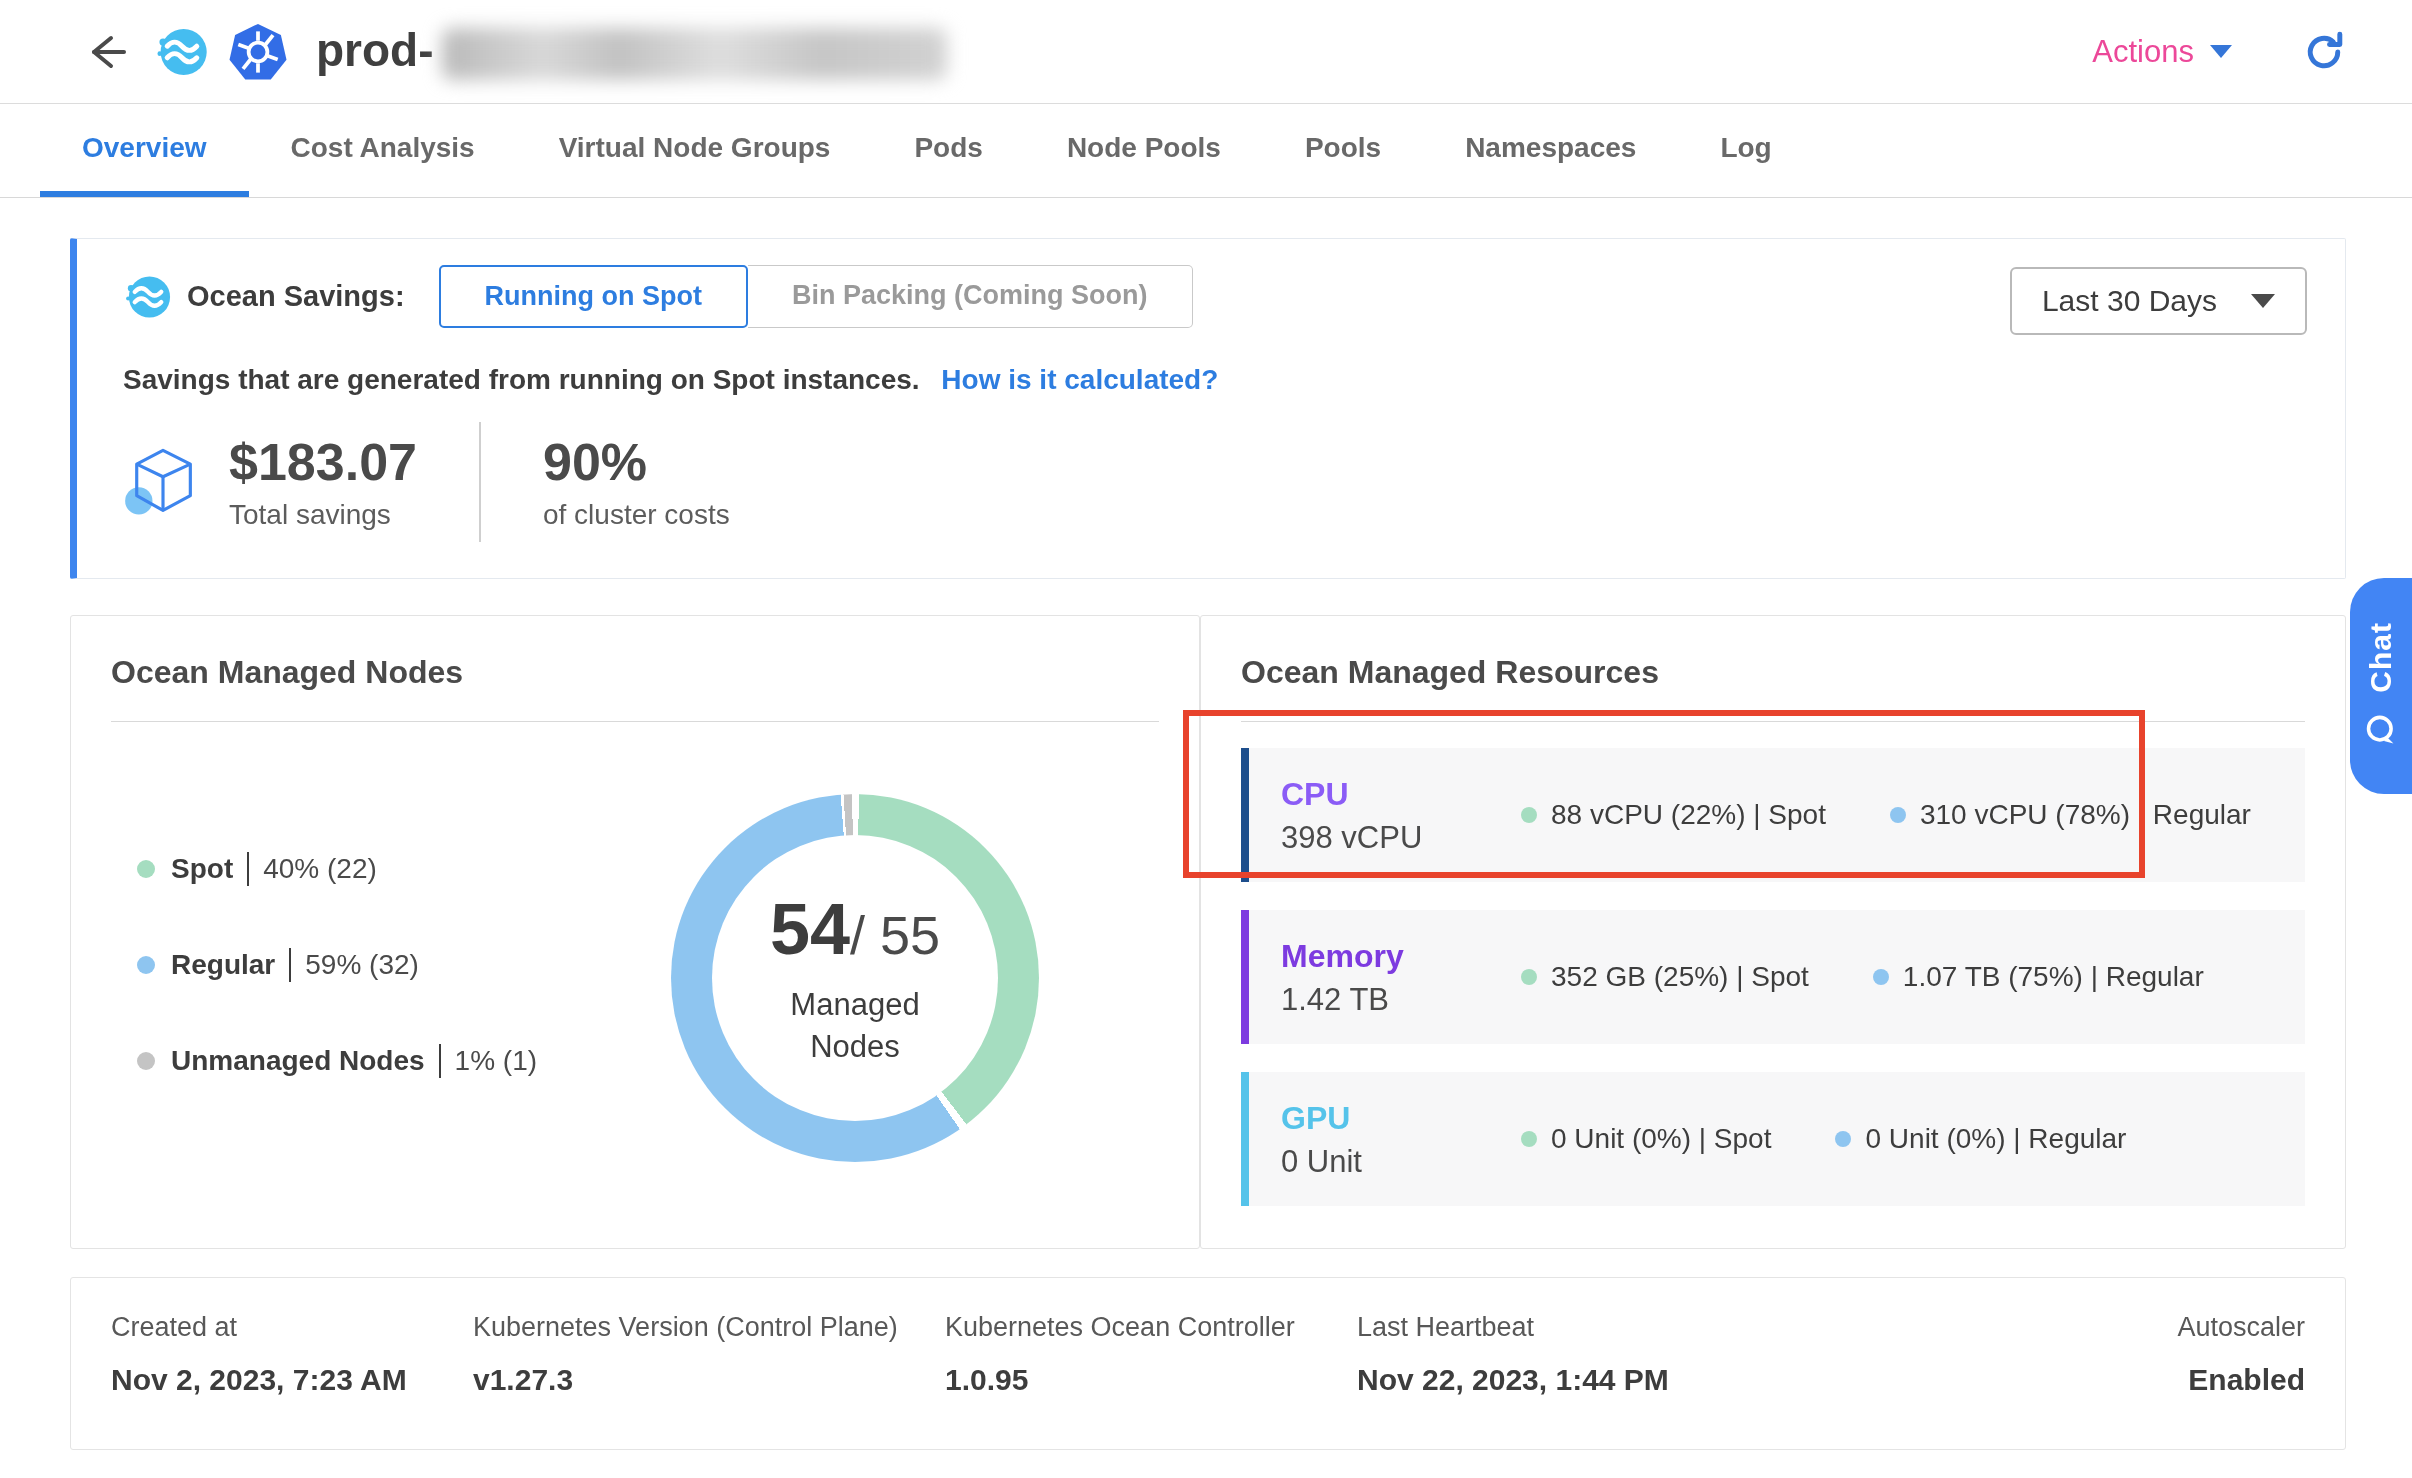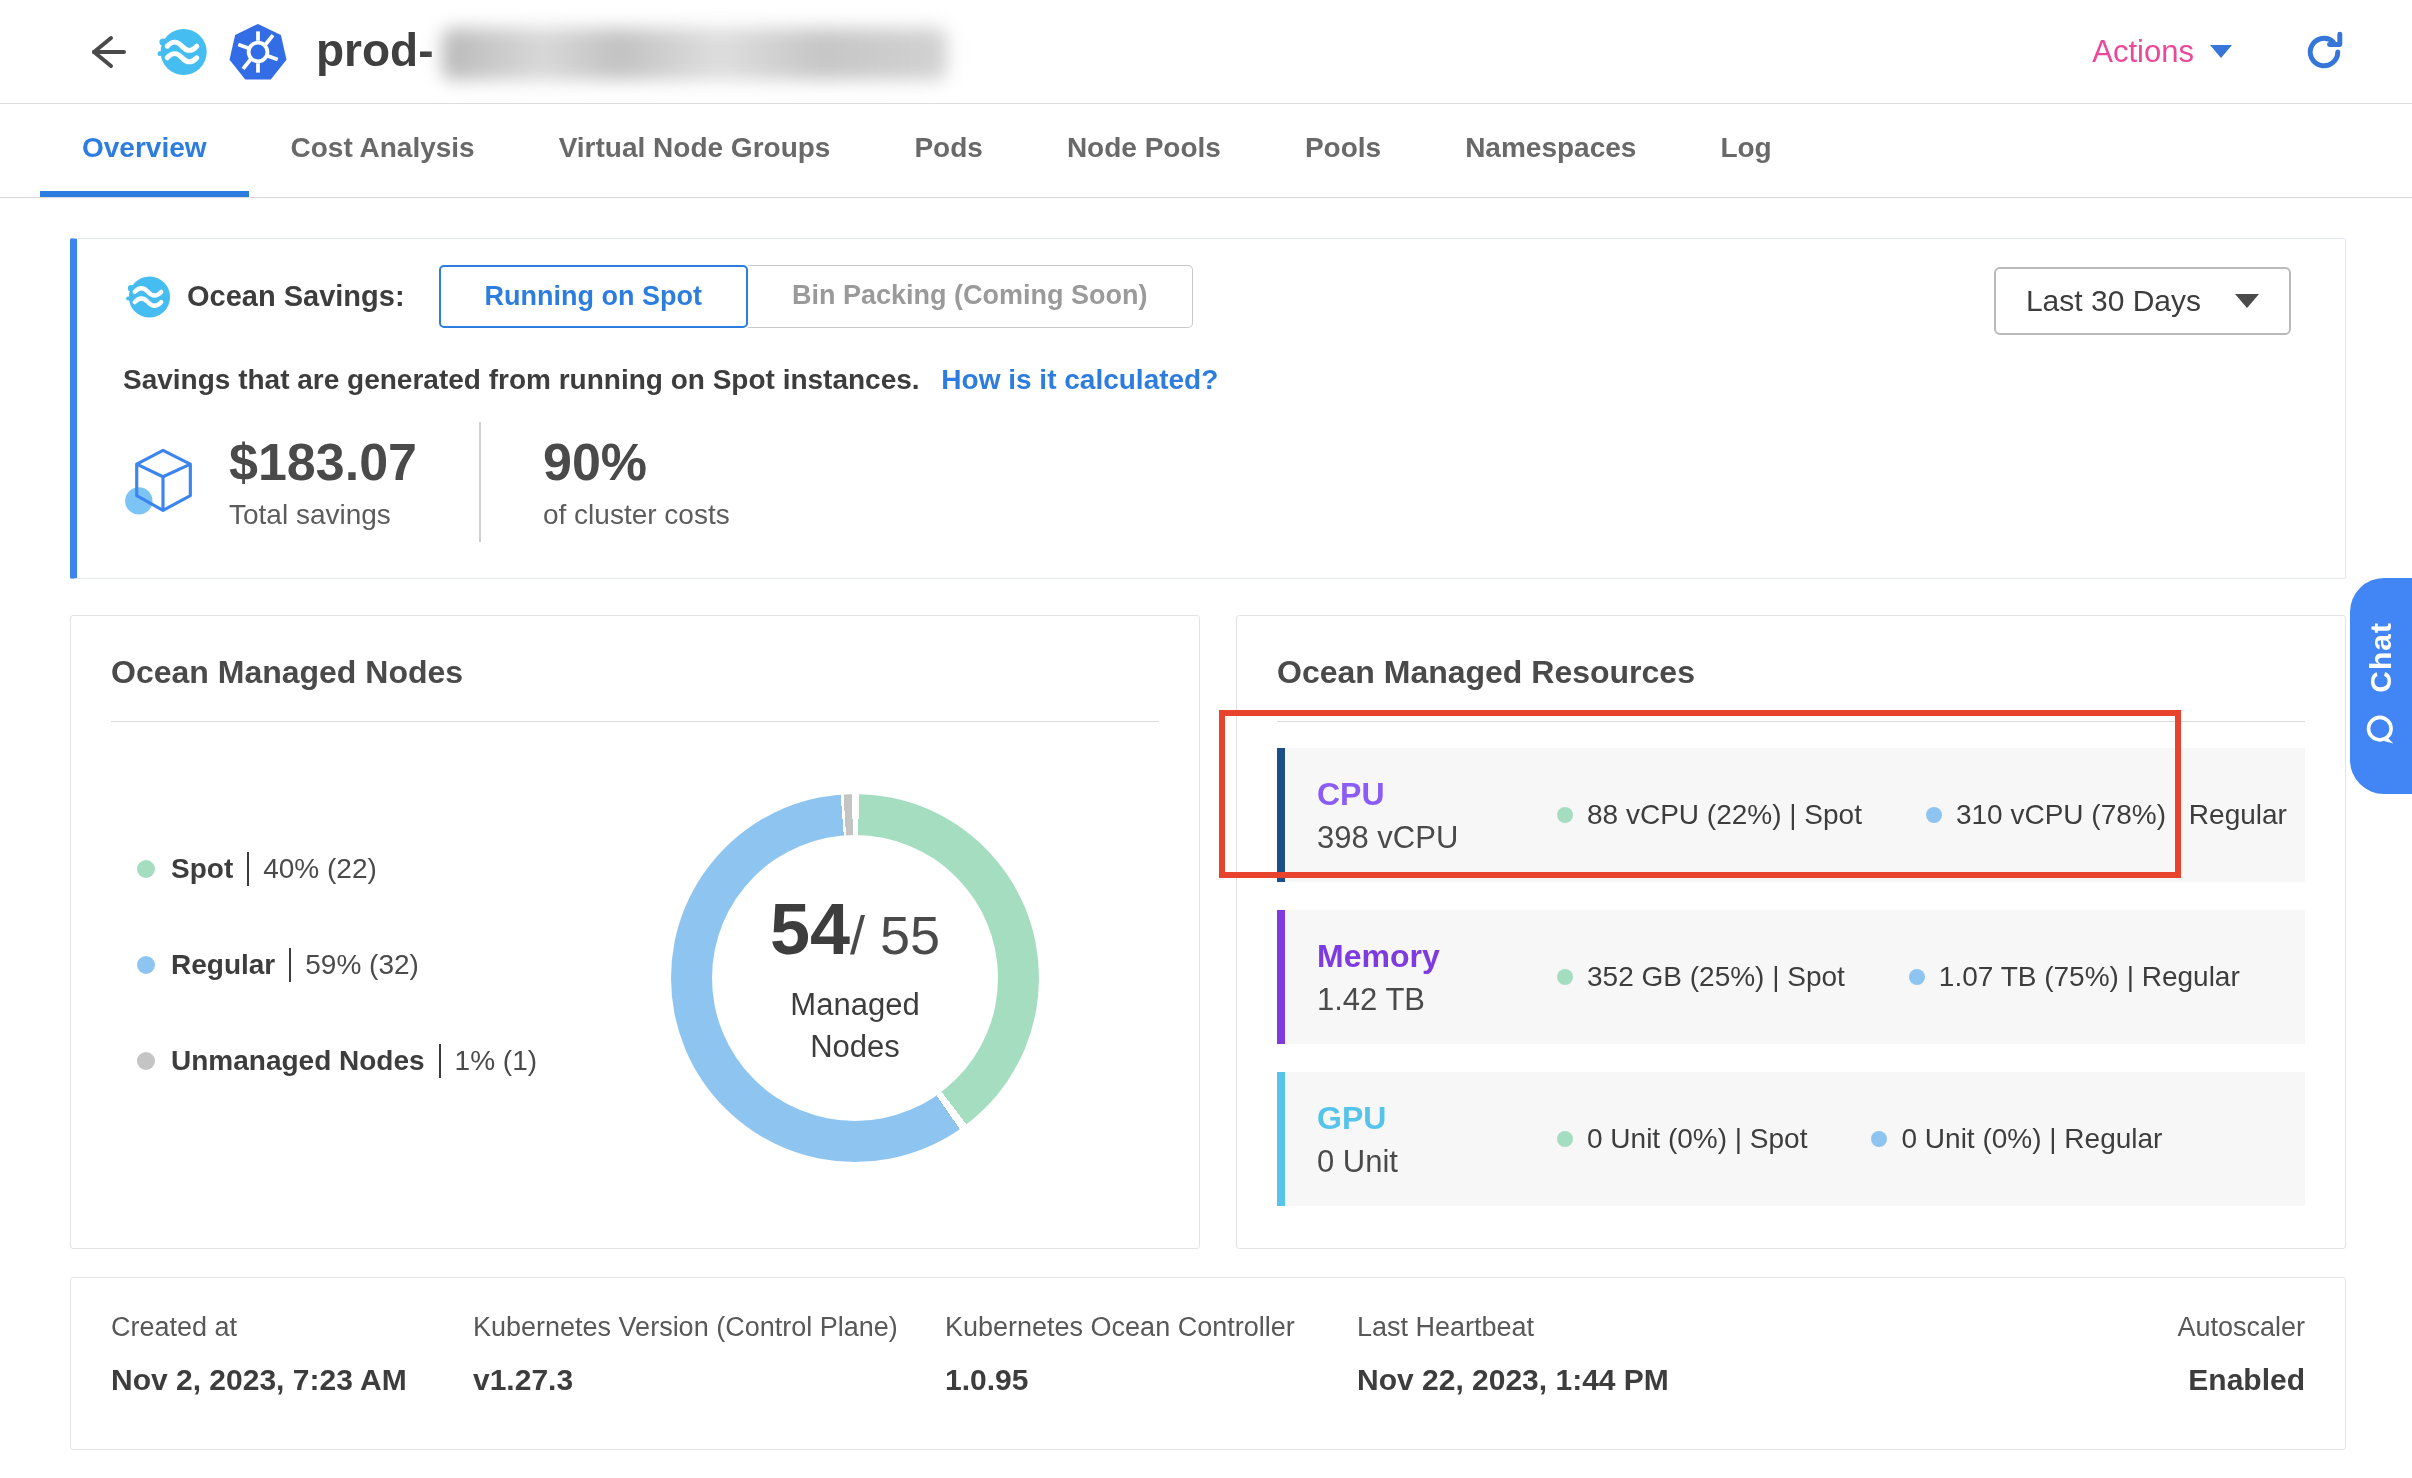--- a/index.html
+++ b/index.html
@@ -24,33 +24,33 @@
   .tab.active { color:#2d7de0; border-bottom-color:#2d7de0; }
 
   
   .savings-banner { position:relative; margin:40px 66px 0 70px; border:1px solid #e4e9ef; border-left:7px solid #3d85ee; border-radius:2px; padding:26px 40px 36px 46px; background:#fff; }
   .savings-row1 { display:flex; align-items:center; }
   .savings-label { display:flex; align-items:center; gap:14px; font-size:29px; font-weight:bold; color:#3d3d3d; }
   .toggle-group { display:flex; margin-left:34px; }
   .toggle-btn { font-size:27px; font-weight:bold; padding:14px 44px; background:#fff; cursor:pointer; white-space:nowrap; }
   .toggle-btn.on  { color:#2d7de0; border:2px solid #2d7de0; border-radius:5px; z-index:1; }
   .toggle-btn.off { color:#9a9a9a; border:1px solid #c9c9c9; border-left:none; border-radius:0 5px 5px 0; }
-  .period-select { position:absolute; top:28px; right:54px; display:flex; align-items:center; gap:34px; border:2px solid #b9b9b9; border-radius:6px; padding:15px 30px; font-size:30px; color:#3d3d3d; cursor:pointer; background:#fff; }
+  .period-select { position:absolute; top:28px; right:38px; display:flex; align-items:center; gap:34px; border:2px solid #b9b9b9; border-radius:6px; padding:15px 30px; font-size:30px; color:#3d3d3d; cursor:pointer; background:#fff; }
   .period-caret { width:0; height:0; border-left:12px solid transparent; border-right:12px solid transparent; border-top:14px solid #4a4a4a; }
   .savings-desc-row { margin-top:36px; font-size:28px; font-weight:bold; color:#3d3d3d; }
   .savings-link { color:#2d7de0; margin-left:14px; cursor:pointer; text-decoration:none; font-weight:bold; }
   .savings-stats { display:flex; align-items:center; margin-top:26px; }
   .stat-block { display:flex; flex-direction:column; }
   .stat-value { font-size:52px; font-weight:bold; color:#4a4a4a; line-height:1.15; }
   .stat-caption { font-size:28px; color:#5c5c5c; margin-top:6px; }
   .stat-divider { width:2px; height:120px; background:#cfcfcf; margin:0 62px; }
   .cube-icon { margin-right:26px; flex:none; }
 
   
-  .cards-row { display:flex; gap:36px; margin:36px 66px 0 70px;align-items:flex-end; }
+  .cards-row { display:flex; margin:36px 66px 0 70px;align-items:flex-end; }
   .card { background:#fff; border:1px solid #e3e3e3; border-radius:3px; padding:38px 40px; }
   .card-title { font-size:32px; font-weight:bold; color:#4a4a4a; }
   .card-hr { border:none; border-top:1px solid #d9d9d9; margin-top:30px; }
   .nodes-card { width:1130px; height:634px; }
   .resources-card { position:relative; flex:1; height:634px; }
 
   
   .nodes-body { display:flex; margin-top:20px; }
   .legend { display:flex; flex-direction:column; gap:62px; margin-top:110px; margin-left:26px; }
   .legend-item { display:flex; align-items:center; font-size:28px; color:#4a4a4a; }

